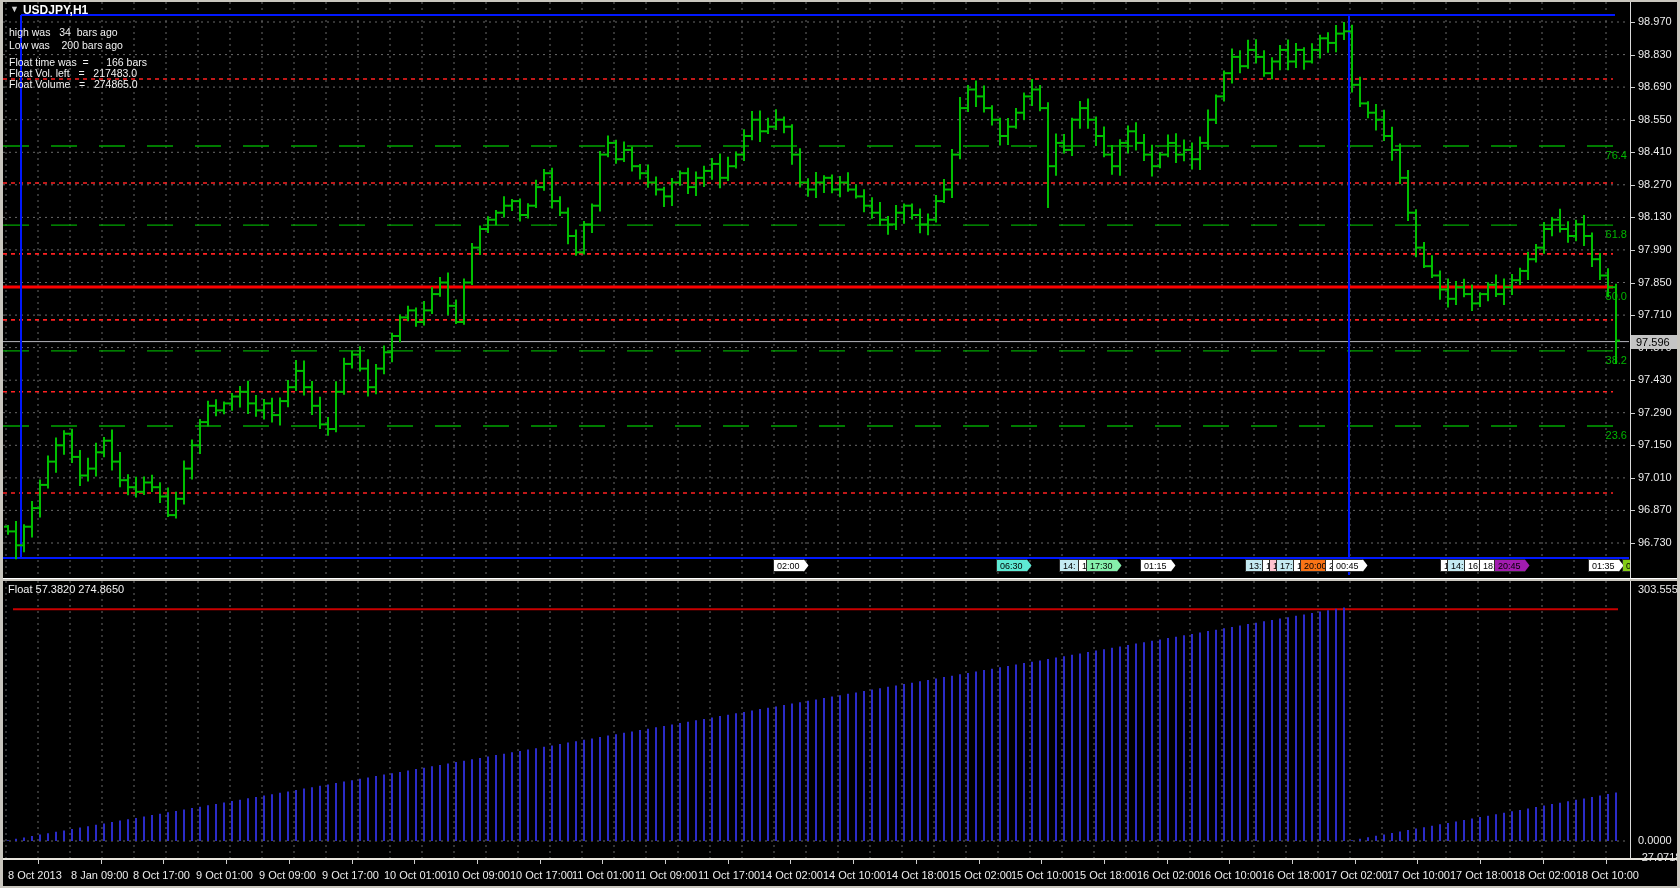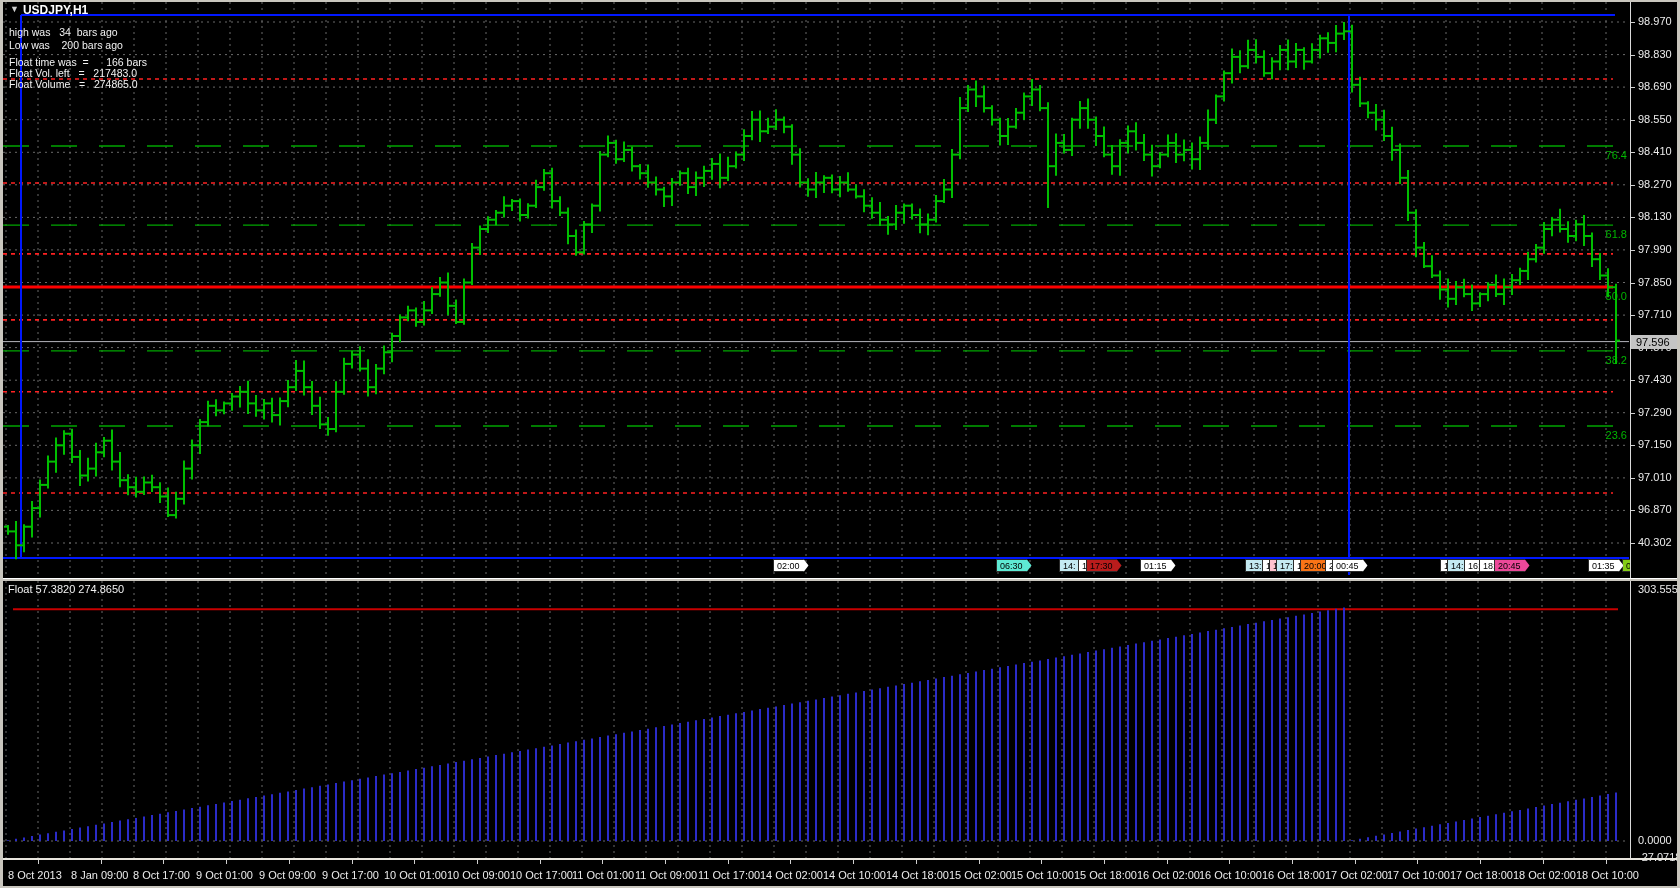--- a/index.html
+++ b/index.html
@@ -739,35 +739,35 @@
     <div id="title-row">
       <span class="tri">▼</span><span>USDJPY,H1</span>
     </div>
     <div id="info-a" class="info-block"><div>high was   34  bars ago</div><div>Low was    200 bars ago</div></div>
     <div id="info-b" class="info-block"><div>Float time was  =      166 bars</div><div>Float Vol. left   =   217483.0</div><div>Float Volume   =   274865.0</div></div>
     <div id="tags">
         <div class="chip" style="left: 770px; background: rgb(255, 255, 255);">02:00</div>
         <div class="chip" style="left: 993px; background: #5eead4;">06:30</div>
         <div class="chip" style="left: 1056px; background: rgb(196, 234, 242);">14:</div>
         <div class="chip" style="left: 1075px; background: rgb(255, 255, 255);">1</div>
-        <div class="chip" style="left: 1083px; background: #b91c1c;">17:30</div>
+        <div class="chip" style="left: 1083px; background: #86efac;">17:30</div>
         <div class="chip" style="left: 1137px; background: rgb(255, 255, 255);">01:15</div>
         <div class="chip" style="left: 1242px; background: rgb(196, 234, 242);">13:</div>
         <div class="chip" style="left: 1259px; background: rgb(255, 255, 255);">1</div>
         <div class="chip" style="left: 1266px; background: rgb(255, 194, 206);">1</div>
         <div class="chip" style="left: 1273px; background: rgb(196, 234, 242);">17:</div>
         <div class="chip" style="left: 1290px; background: rgb(255, 255, 255);">1</div>
         <div class="chip" style="left: 1297px; background: #f97316;">20:00</div>
         <div class="chip" style="left: 1322px; background: rgb(255, 255, 255);">2</div>
         <div class="chip" style="left: 1329px; background: rgb(255, 255, 255);">00:45</div>
         <div class="chip" style="left: 1437px; background: rgb(255, 255, 255);">1</div>
         <div class="chip" style="left: 1444px; background: rgb(196, 234, 242);">14:</div>
         <div class="chip" style="left: 1461px; background: rgb(255, 255, 255);">16:</div>
         <div class="chip" style="left: 1476px; background: rgb(255, 255, 255);">18:</div>
-        <div class="chip" style="left: 1491px; background: #ec4899; text-align: center;">20:45</div>
+        <div class="chip" style="left: 1491px; background: #a21caf; text-align: center;">20:45</div>
         <div class="chip" style="left: 1619px; background: #84cc16;">01:50</div>
         <div class="chip" style="left: 1585px; background: rgb(255, 255, 255);">01:35</div>
       </div>
   </div>
 
   <div id="separator"></div>
 
   <div id="sub-region">
     <svg id="sub-svg" width="1627" height="277">
         <line x1="3" y1="0" x2="3" y2="277" stroke="#6A6A6A" stroke-width="1" stroke-dasharray="2,4"></line>
@@ -1114,21 +1114,21 @@
       <div class="plabel" style="top: 371px;">97.430</div>
       <div class="ptick" style="top: 411px;"></div>
       <div class="plabel" style="top: 404px;">97.290</div>
       <div class="ptick" style="top: 443px;"></div>
       <div class="plabel" style="top: 436px;">97.150</div>
       <div class="ptick" style="top: 476px;"></div>
       <div class="plabel" style="top: 469px;">97.010</div>
       <div class="ptick" style="top: 508px;"></div>
       <div class="plabel" style="top: 501px;">96.870</div>
       <div class="ptick" style="top: 541px;"></div>
-      <div class="plabel" style="top: 534px;">40.302</div>
+      <div class="plabel" style="top: 534px;">96.730</div>
       <div class="sublabel" style="top: 581px;">303.5558</div>
       <div class="sublabel" style="top: 832px;">0.0000</div>
       <div class="sublabel" style="top: 849px;">-27.0718</div>
     </div>
 
   <div class="frame" style="left:0;top:0;width:3px;height:888px;"></div>
   <div class="frame" style="left:0;top:0;width:1680px;height:2px;"></div>
   <div class="frame" style="left:1677px;top:0;width:3px;height:888px;"></div>
   <div class="frame" style="left:0;top:886px;width:1680px;height:2px;"></div>
 </div>

